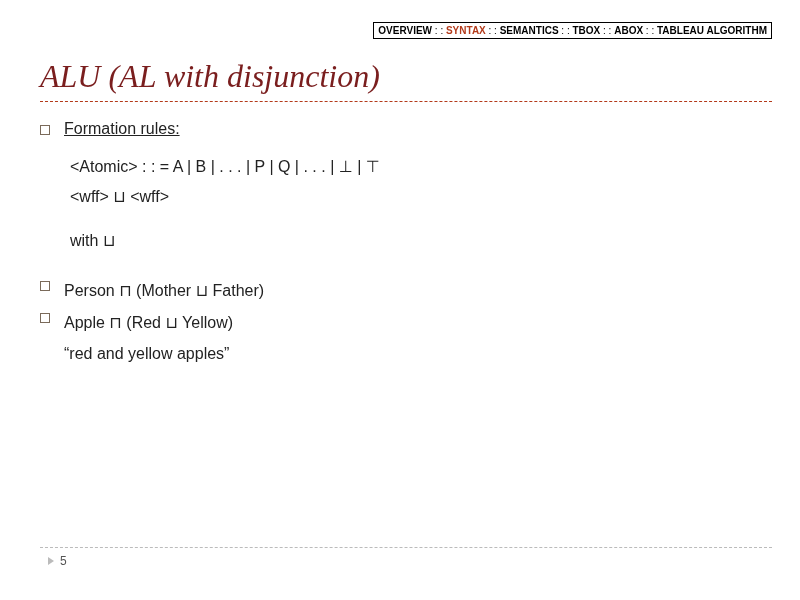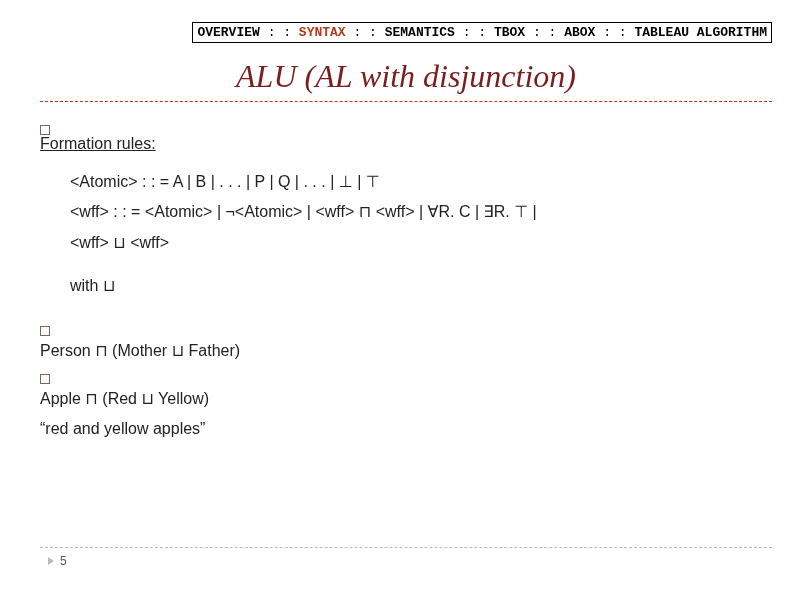--- a/index.html
+++ b/index.html
@@ -10,60 +10,57 @@
     font-family: Arial, Helvetica, sans-serif;
     position: relative;
     overflow: hidden;
   }
   .breadcrumb {
     position: absolute;
     top: 22px;
     right: 28px;
     border: 1px solid #000;
     padding: 2px 4px;
-    font-size: 13px;
+    font-size: 10px;
     font-weight: bold;
     white-space: nowrap;
-    font-family: Liberation Mono, monospace;
   }
   .breadcrumb .sep { font-weight: normal; }
   .breadcrumb .active { color: #b33a1a; }
   .title-area {
     position: absolute;
     top: 58px;
     left: 40px;
     right: 28px;
   }
   .title {
     font-size: 32px;
     font-weight: normal;
     color: #7a1e1e;
     font-style: italic;
     margin-bottom: 6px;
     font-family: "Times New Roman", serif;
-    text-align: center;
   }
   .hr-dashed {
     border: none;
     border-top: 1px dashed #b33a1a;
     margin-top: 2px;
   }
   .content {
     position: absolute;
     top: 120px;
     left: 40px;
     right: 40px;
     font-size: 16px;
     color: #222;
   }
   .bullet-row {
     display: flex;
     align-items: flex-start;
     margin-bottom: 14px;
-    flex-direction: column;
   }
   .bullet-sq {
     width: 10px;
     height: 10px;
     border: 1px solid #7a6a5a;
     margin-top: 5px;
     margin-right: 14px;
     flex: 0 0 auto;
   }
   .formation-label { text-decoration: underline; }
@@ -115,21 +112,20 @@
   <hr class="hr-dashed">
 </div>
 
 <div class="content">
   <div class="bullet-row">
     <div class="bullet-sq"></div>
     <div class="formation-label">Formation rules:</div>
   </div>
   <div class="rules">
     <div>&lt;Atomic&gt; : : = A | B | . . . | P | Q | . . . | ⊥ | ⊤</div>
-    <div>&lt;wff&gt; : : = &lt;Atomic&gt; | ¬&lt;Atomic&gt; | &lt;wff&gt; ⊓ &lt;wff&gt; | ∀R. C | ∃R. ⊤ |</div>
     <div class="line2-cont">&lt;wff&gt; ⊔ &lt;wff&gt;</div>
   </div>
 
   <div class="with-line">with ⊔</div>
 
   <div class="examples">
     <div class="bullet-row">
       <div class="bullet-sq"></div>
       <div class="ex-body">
         <div>Person ⊓ (Mother ⊔ Father)</div>

